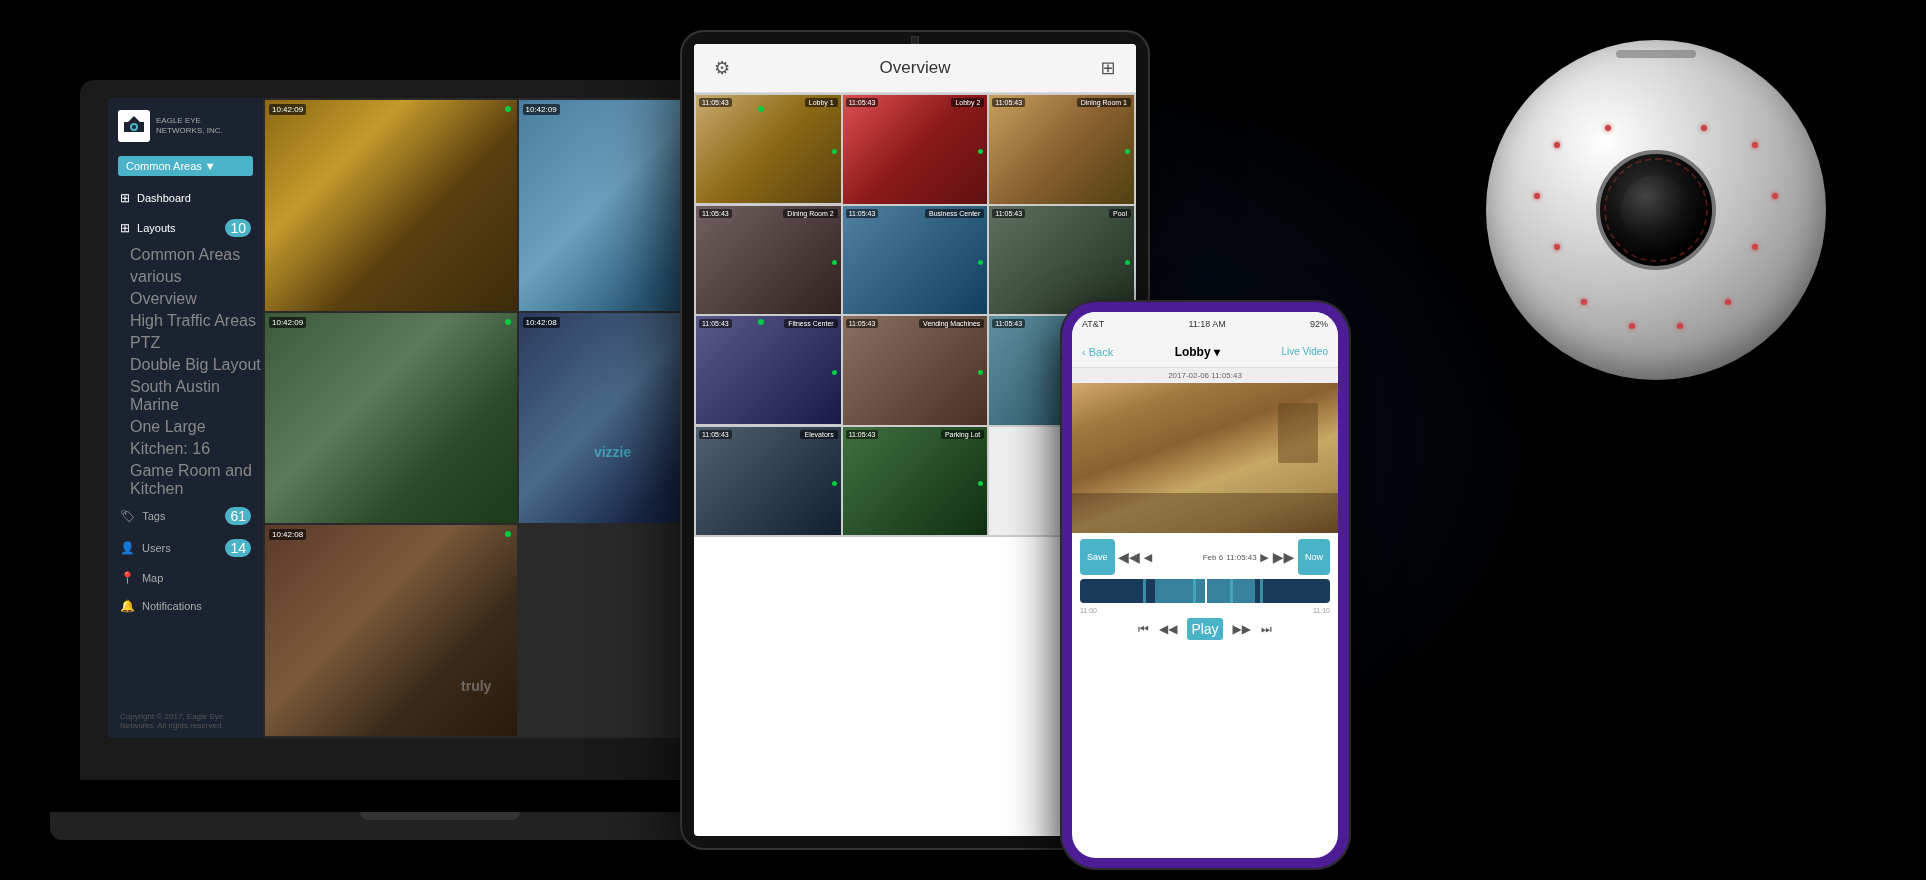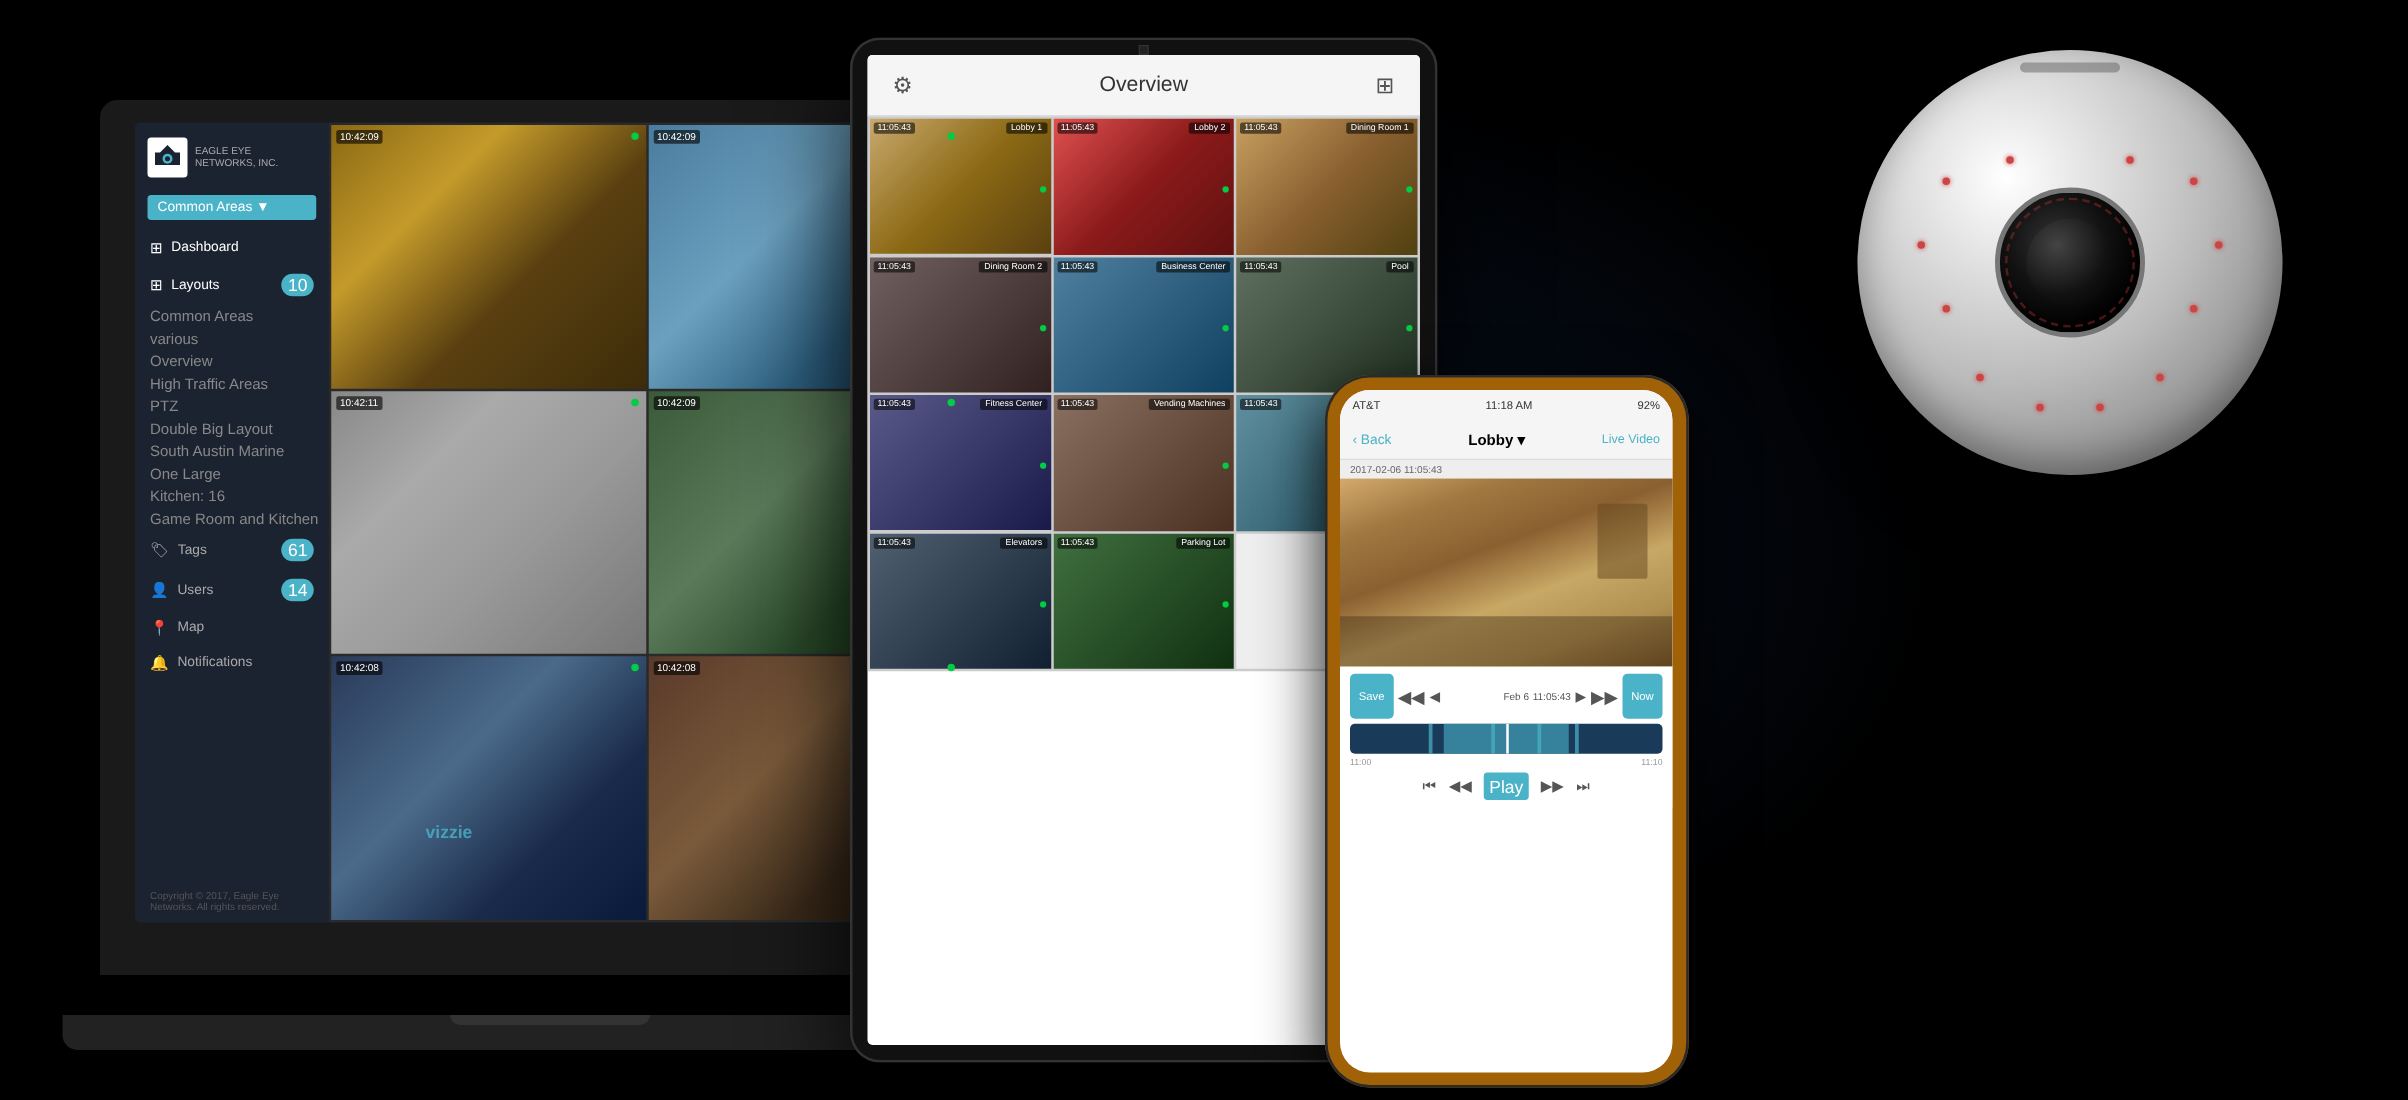--- a/index.html
+++ b/index.html
@@ -102,22 +102,22 @@
     .nav-item .badge {
       margin-left: auto;
       background: #4ab3c8;
       color: #fff;
       border-radius: 10px;
       padding: 1px 5px;
       font-size: 14px;
     }
     .nav-icon { font-size: 12px; }
     .layouts-sub {
-      padding-left: 12px;
-      font-size: 12px;
+      padding-left: 22px;
+      font-size: 16px;
     }
     .layouts-sub div {
       padding: 2px 0;
       color: #888;
       cursor: pointer;
     }
     .sidebar-footer {
       padding: 8px 12px;
       font-size: 8px;
       color: #555;
@@ -265,23 +265,24 @@
       left: 1060px;
       top: 300px;
       width: 290px;
       height: 570px;
     }
     .phone-body {
       position: absolute;
       left: 0; top: 0;
       width: 291px;
       height: 570px;
-      background: #a16207;
+      background: #4c1d95;
       border-radius: 36px;
       box-shadow: 0 20px 50px rgba(0,0,0,0.9), inset 0 0 0 2px #2a2a2a;
+      text-align: center;
     }
     .phone-screen {
       position: absolute;
       left: 12px; top: 12px;
       width: 266px;
       height: 546px;
       background: #fff;
       border-radius: 24px;
       overflow: hidden;
     }
@@ -519,24 +520,20 @@
 All rights reserved.</div>
       </div>
 
       <div class="main-content">
         <div class="cam-cell cam1">
           <div class="cam-timestamp">10:42:09</div>
           <div class="cam-dot"></div>
         </div>
         <div class="cam-cell cam2">
           <div class="cam-timestamp">10:42:09</div>
-          <div class="cam-dot"></div>
-        </div>
-        <div class="cam-cell cam3">
-          <div class="cam-timestamp">10:42:11</div>
           <div class="cam-dot"></div>
         </div>
         <div class="cam-cell cam4">
           <div class="cam-timestamp">10:42:09</div>
           <div class="cam-dot"></div>
         </div>
         <div class="cam-cell cam5">
           <div class="cam-timestamp">10:42:08</div>
           <div class="cam-dot"></div>
 

